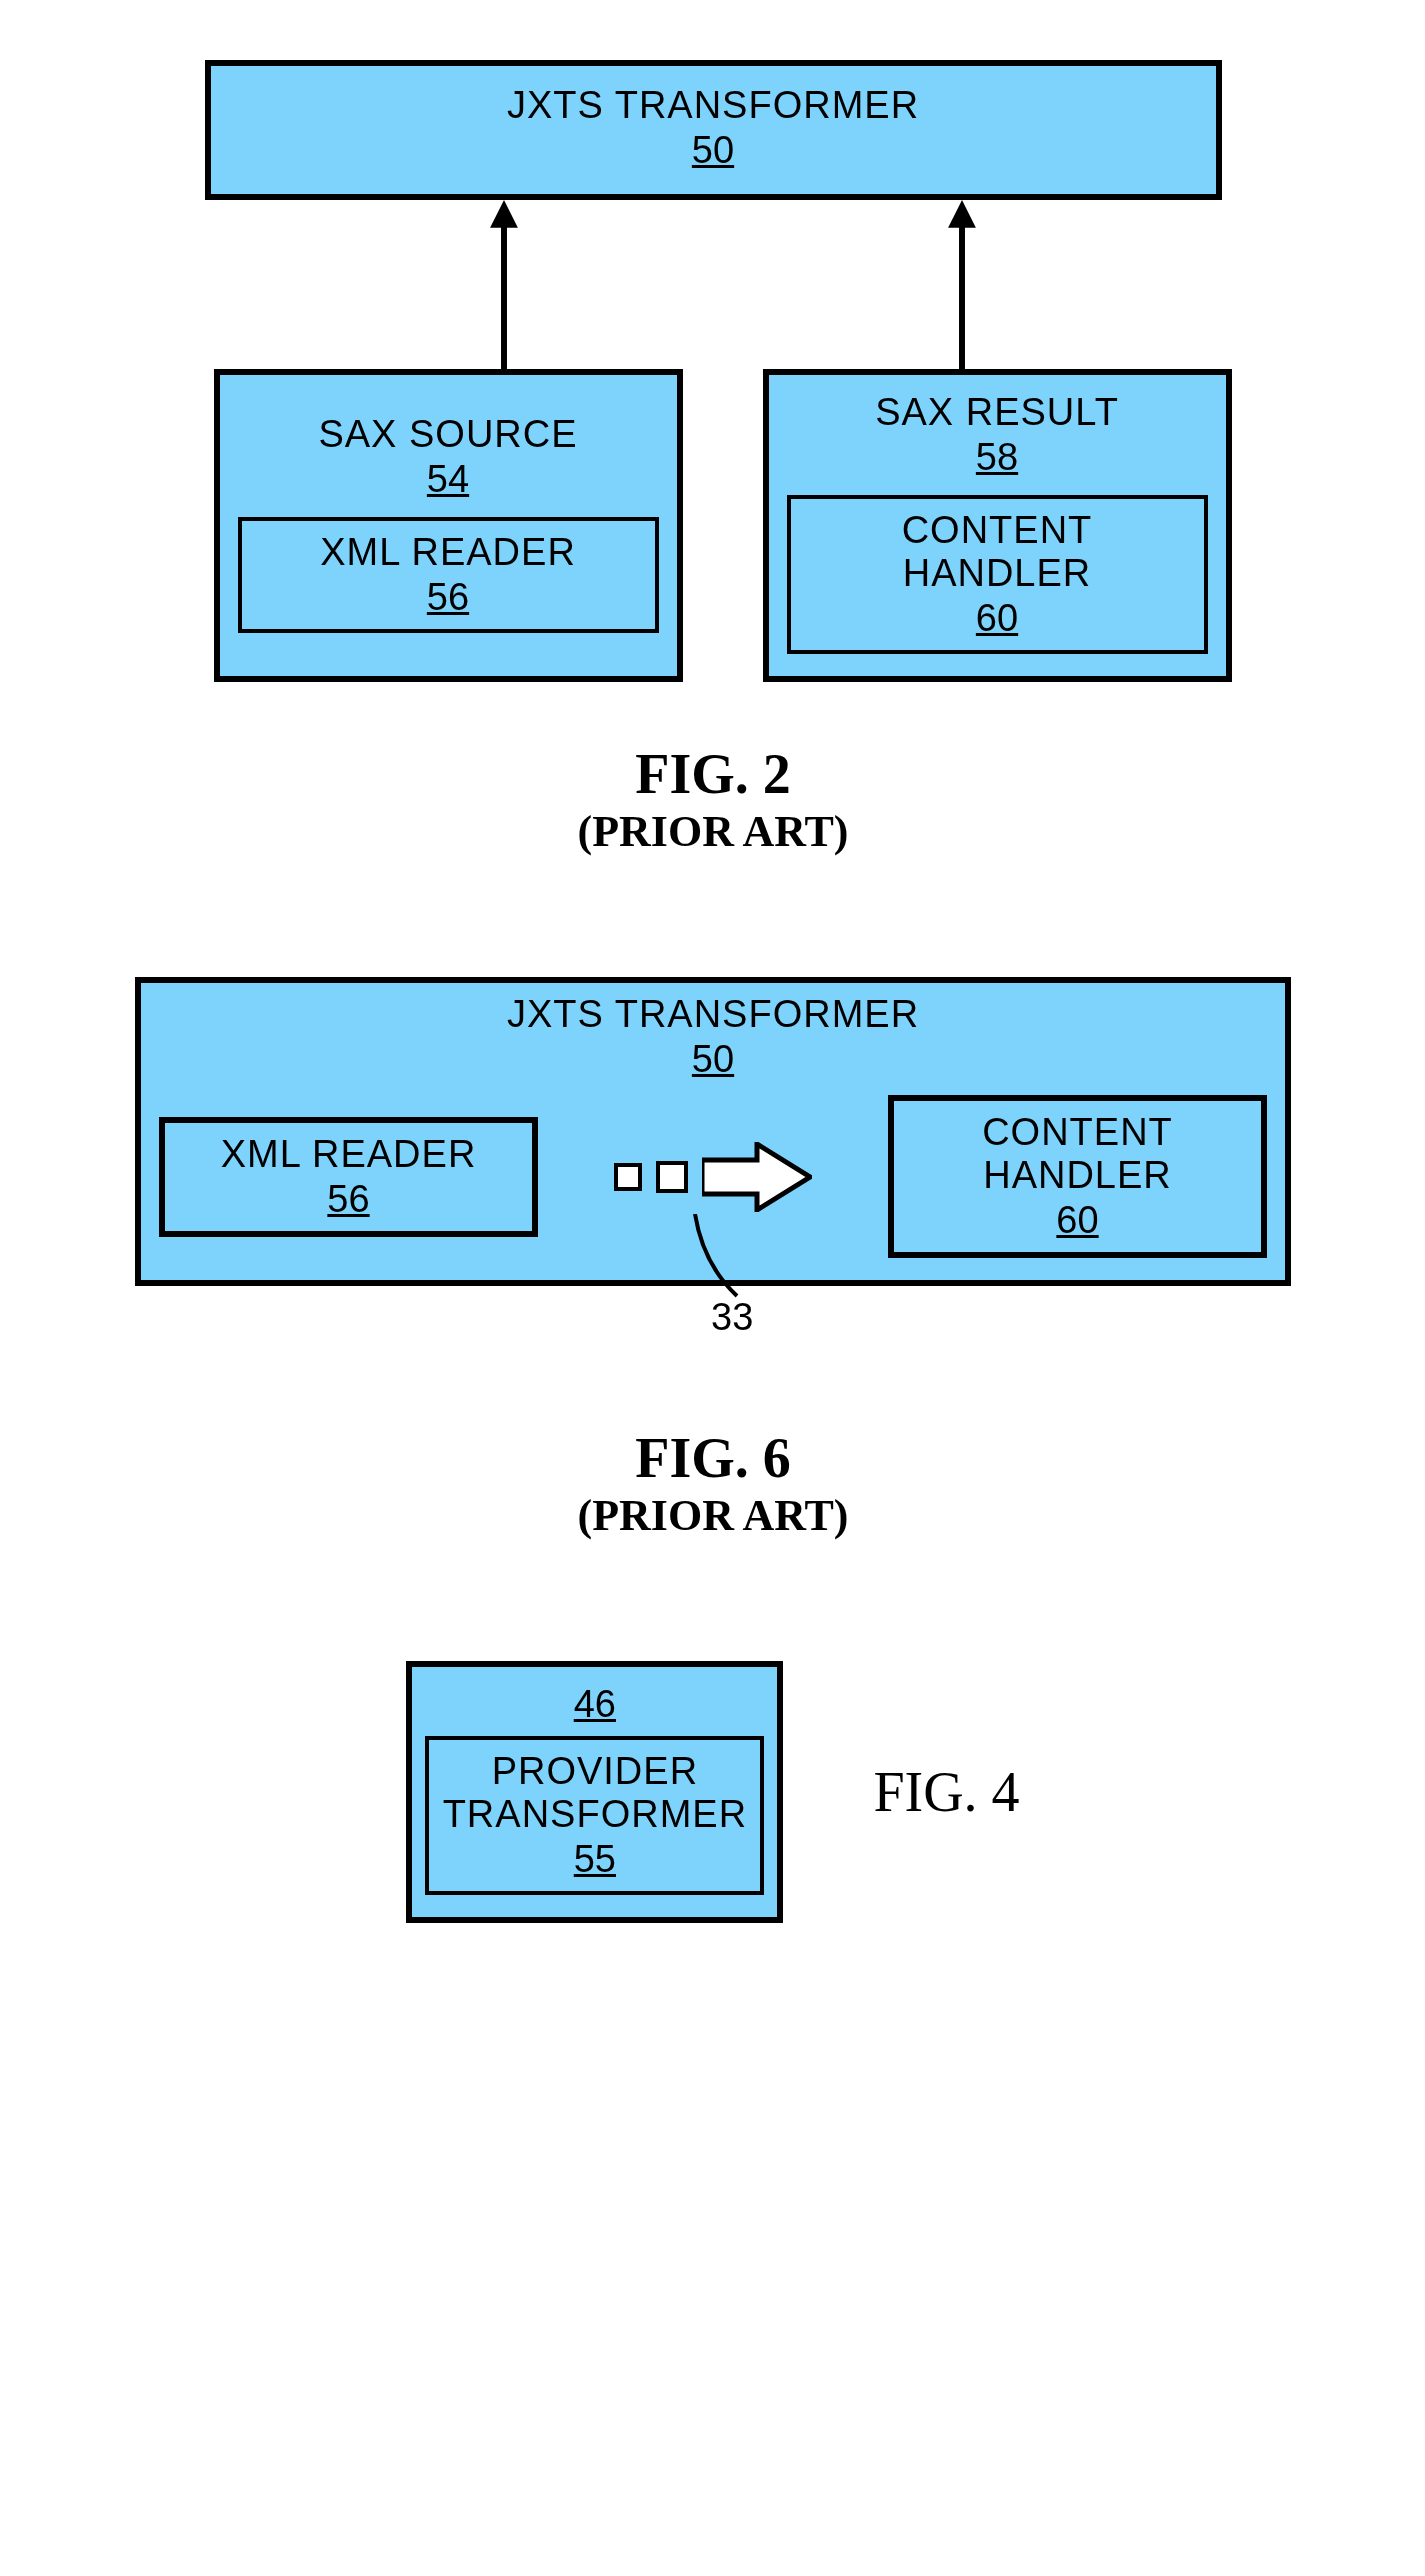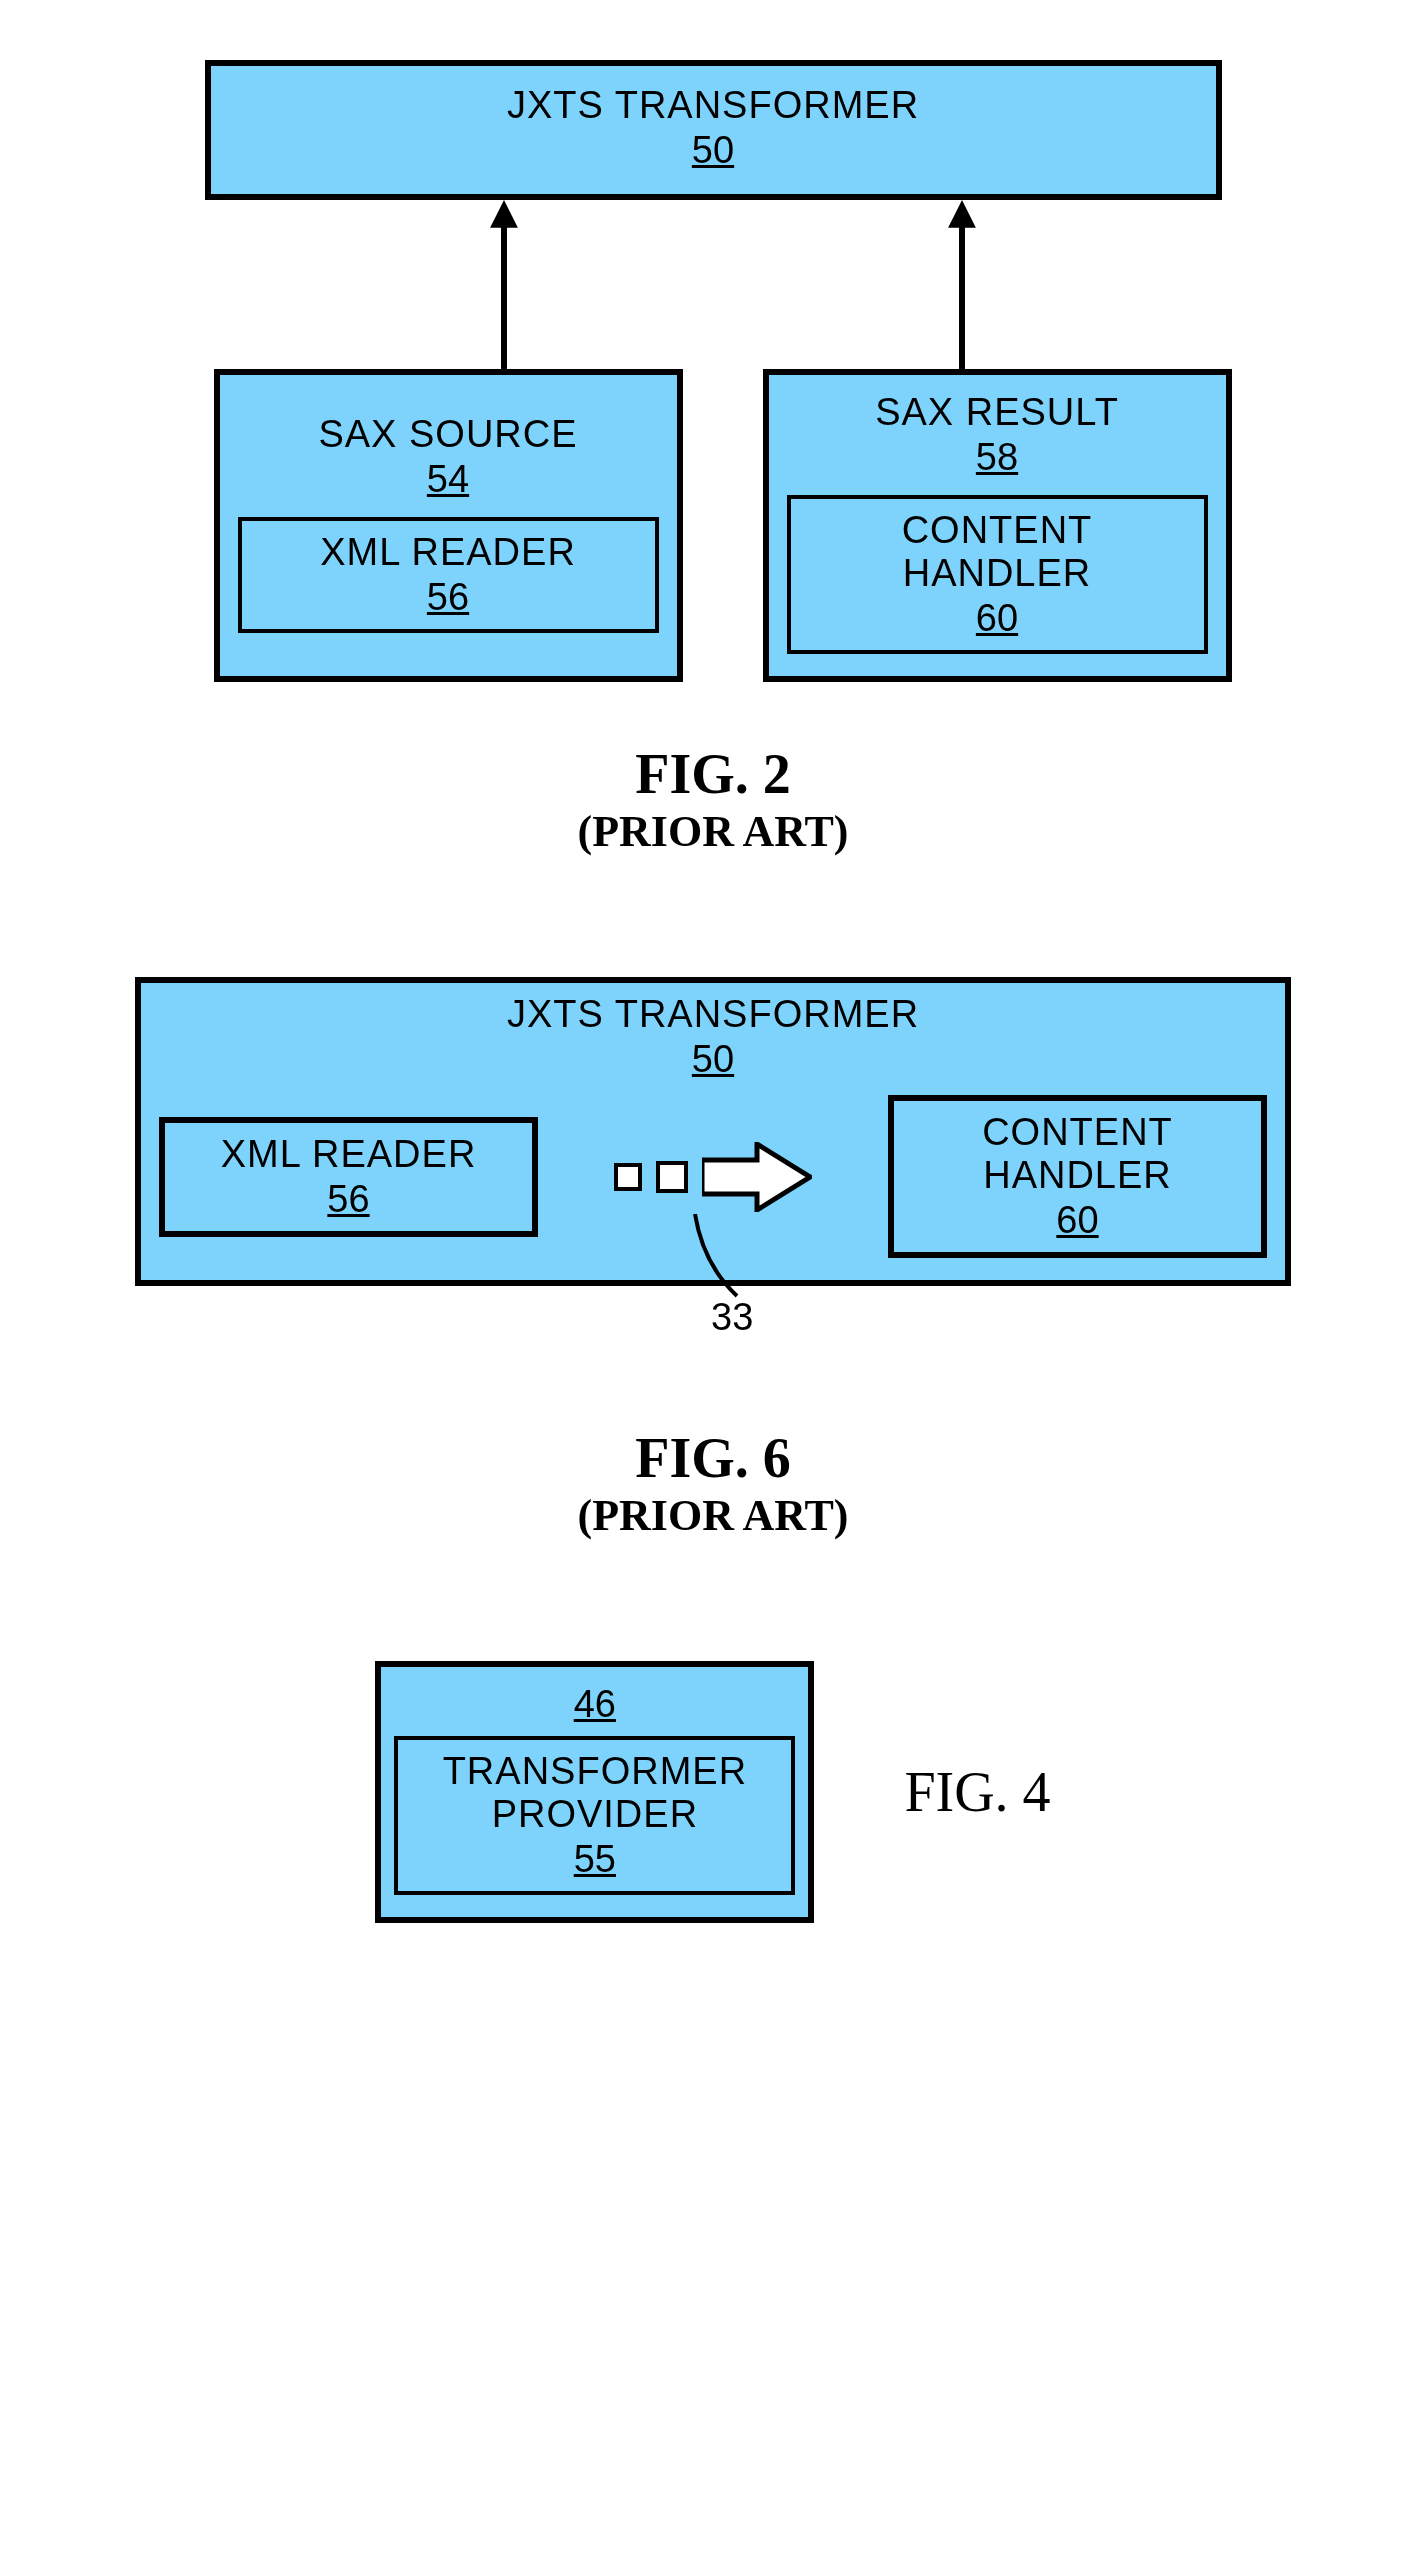--- a/index.html
+++ b/index.html
@@ -140,21 +140,21 @@
 
   
   .fig4-wrap {
     display: flex;
     align-items: center;
     justify-content: center;
     gap: 90px;
     margin-top: 40px;
   }
   .fig4-outer {
-    width: 439px;
+    width: 377px;
     padding: 14px 13px 22px;
   }
   .fig4-inner {
     width: 100%;
     padding: 10px 12px;
   }
   .fig4-label {
     font-size: 56px;
     font-weight: normal;
     font-family: "Times New Roman", Times, serif;
@@ -256,21 +256,21 @@
     <div class="fig-title">FIG. 6</div>
     <div class="fig-sub">(PRIOR ART)</div>
   </div>
 </div>
 
 <div class="figure-section">
   <div class="fig4-wrap">
     <div class="box fig4-outer">
       <div class="box-ref">46</div>
       <div class="inner-box fig4-inner" style="margin-top:10px">
+        <div class="box-title">PROVIDER</div>
         <div class="box-title">TRANSFORMER</div>
-        <div class="box-title">PROVIDER</div>
         <div class="box-ref">55</div>
       </div>
     </div>
     <div class="fig4-label">FIG. 4</div>
   </div>
 </div>
 
 
 </body></html>

